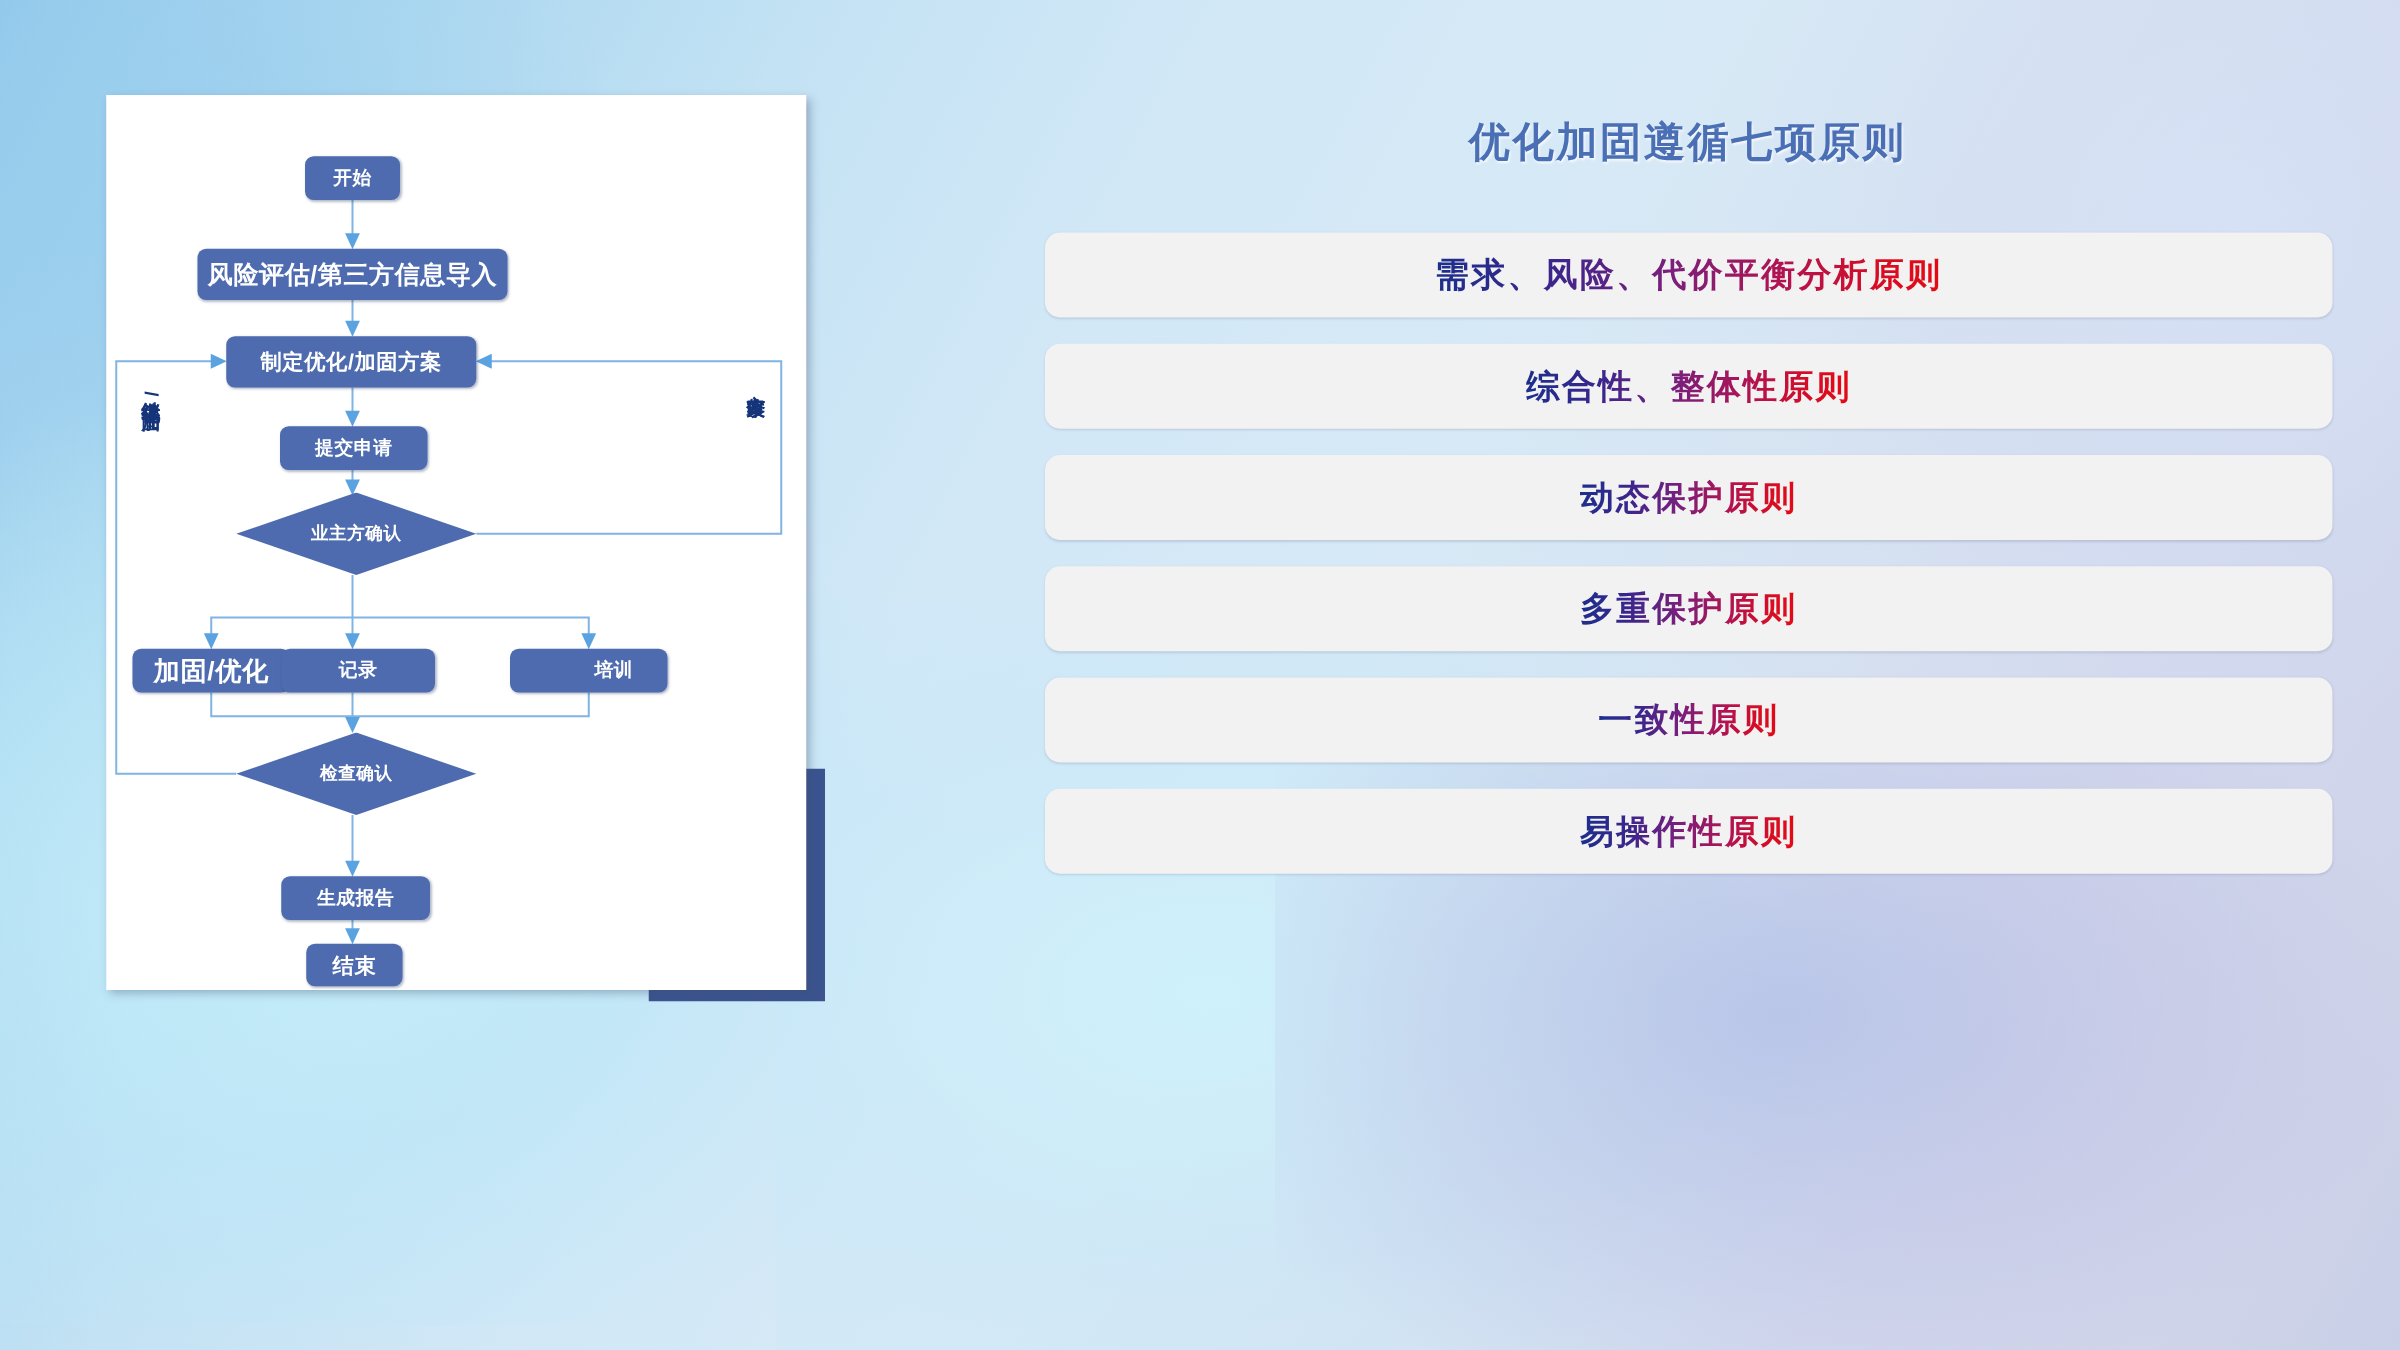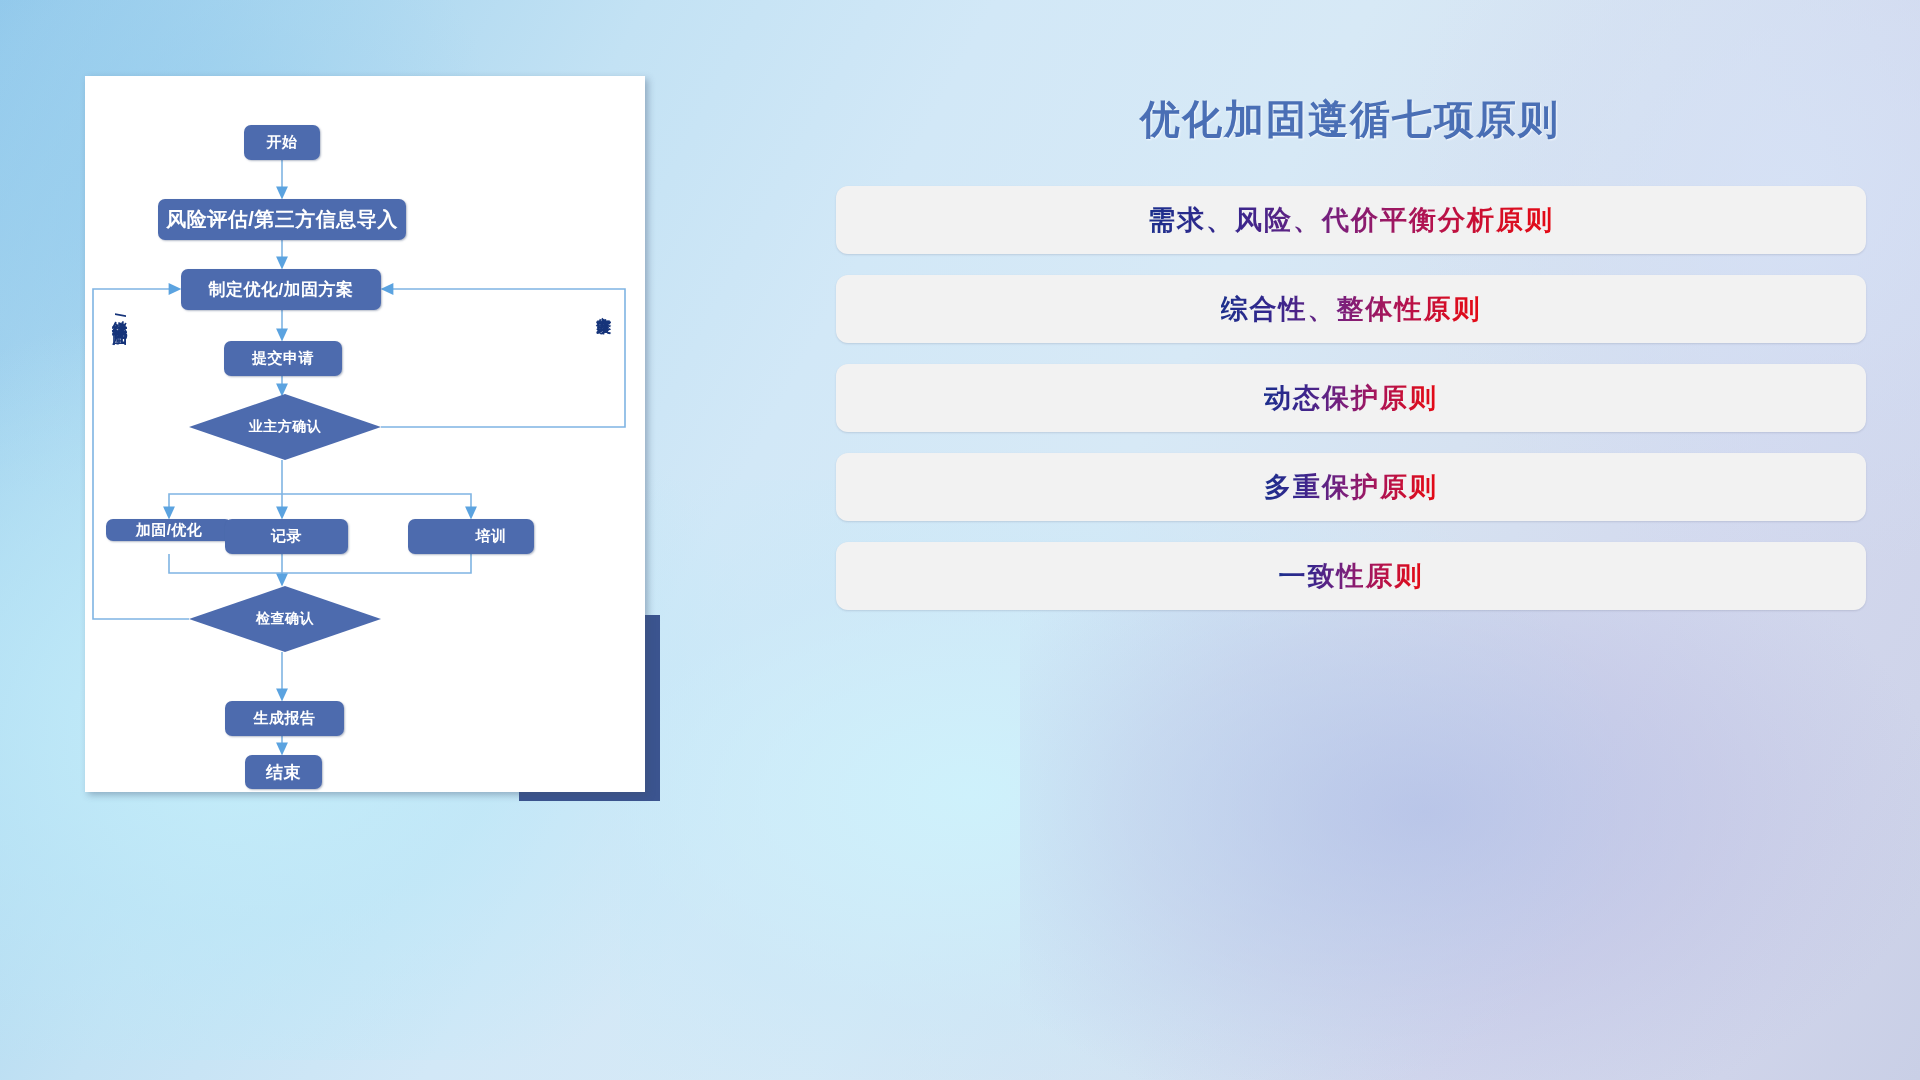--- a/index.html
+++ b/index.html
@@ -58,21 +58,21 @@
     font-weight:bold;
     display:flex;align-items:center;justify-content:center;
     letter-spacing:.5px;
     white-space:nowrap;
     box-shadow:1px 1px 2px rgba(40,60,100,.35);
   }
   .n-start   {left:159px;top:49px; width:76px; height:35px; font-size:15px;}
   .n-risk    {left: 73px;top:123px;width:248px;height:41px; font-size:20px;}
   .n-plan    {left: 96px;top:193px;width:200px;height:41px; font-size:17px;}
   .n-submit  {left:139px;top:265px;width:118px;height:35px; font-size:15px;}
-  .n-harden  {left: 21px;top:443px;width:126px;height:22px; font-size:15px;}
+  .n-harden  {left: 21px;top:443px;width:126px;height:35px; font-size:21px;}
   .n-record  {left:140px;top:443px;width:123px;height:35px; font-size:15px;}
   .n-train   {left:323px;top:443px;width:126px;height:35px; font-size:15px;padding-left:40px;}
   .n-report  {left:140px;top:625px;width:119px;height:35px; font-size:15px;}
   .n-end     {left:160px;top:679px;width:77px;height:34px;  font-size:17px;}
 
   .diamond{position:absolute;}
   .diamond svg{display:block;}
   .diamond .dlabel{
     position:absolute;inset:0;display:flex;align-items:center;justify-content:center;
     color:#fff;font-weight:bold;font-size:14px;white-space:nowrap;letter-spacing:.5px;
@@ -91,21 +91,21 @@
   .vl-left{left:27px;top:233px;}
   .vl-right{left:511px;top:228px;}
 
   .lines{position:absolute;left:0;top:0;width:560px;height:716px;}
 
   
   .panel{position:absolute;left:820px;top:70px;width:1060px;height:800px;}
   .panel-title{
     position:absolute;left:0;top:22px;width:1060px;
     text-align:center;
-    font-size:40px;font-weight:bold;letter-spacing:2px;
+    font-size:33px;font-weight:bold;letter-spacing:2px;
     color:#4a6fb5;
     text-shadow:1px 1px 2px rgba(255,255,255,.75);
   }
   .plist{position:absolute;left:16px;top:116px;width:1030px;}
   .pitem{
     position:relative;
     height:68px;margin-bottom:21px;
     background:#f2f2f2;
     border-radius:12px;
     display:flex;align-items:center;justify-content:center;
@@ -218,16 +218,19 @@
         </div>
         <div class="pitem">
           <span class="pitem-text">动态保护原则</span>
         </div>
         <div class="pitem">
           <span class="pitem-text">多重保护原则</span>
         </div>
         <div class="pitem">
           <span class="pitem-text">一致性原则</span>
         </div>
+        <div class="pitem">
+          <span class="pitem-text">易操作性原则</span>
+        </div>
       </div>
   </div>
 
 </div>
 
 </body></html>

